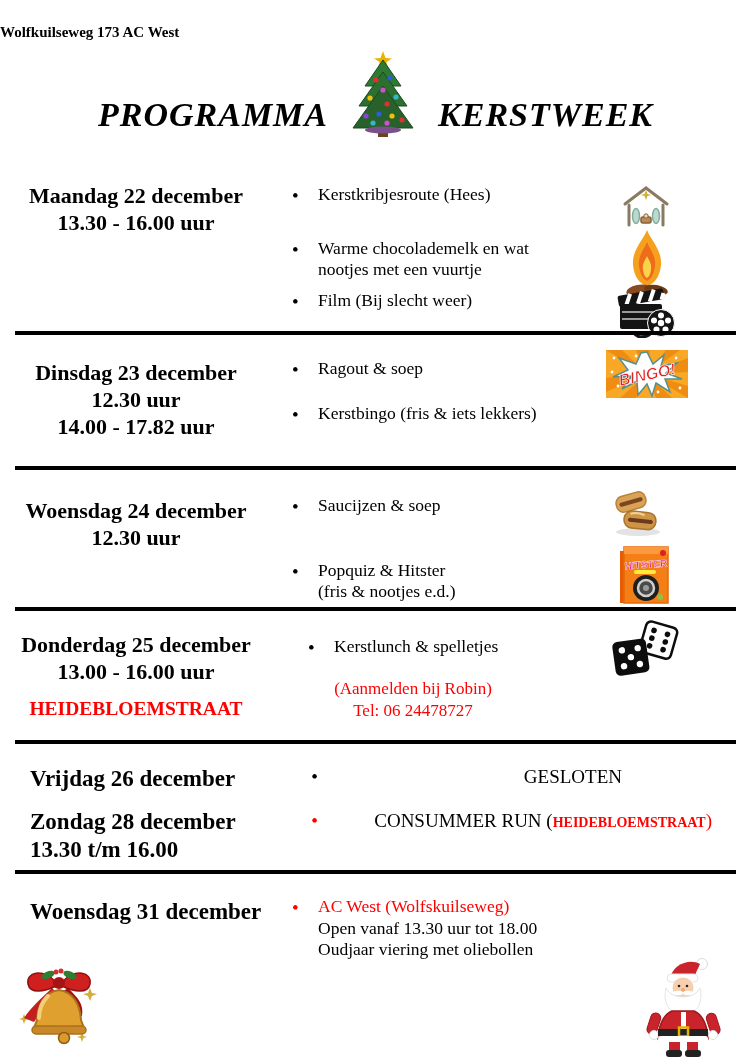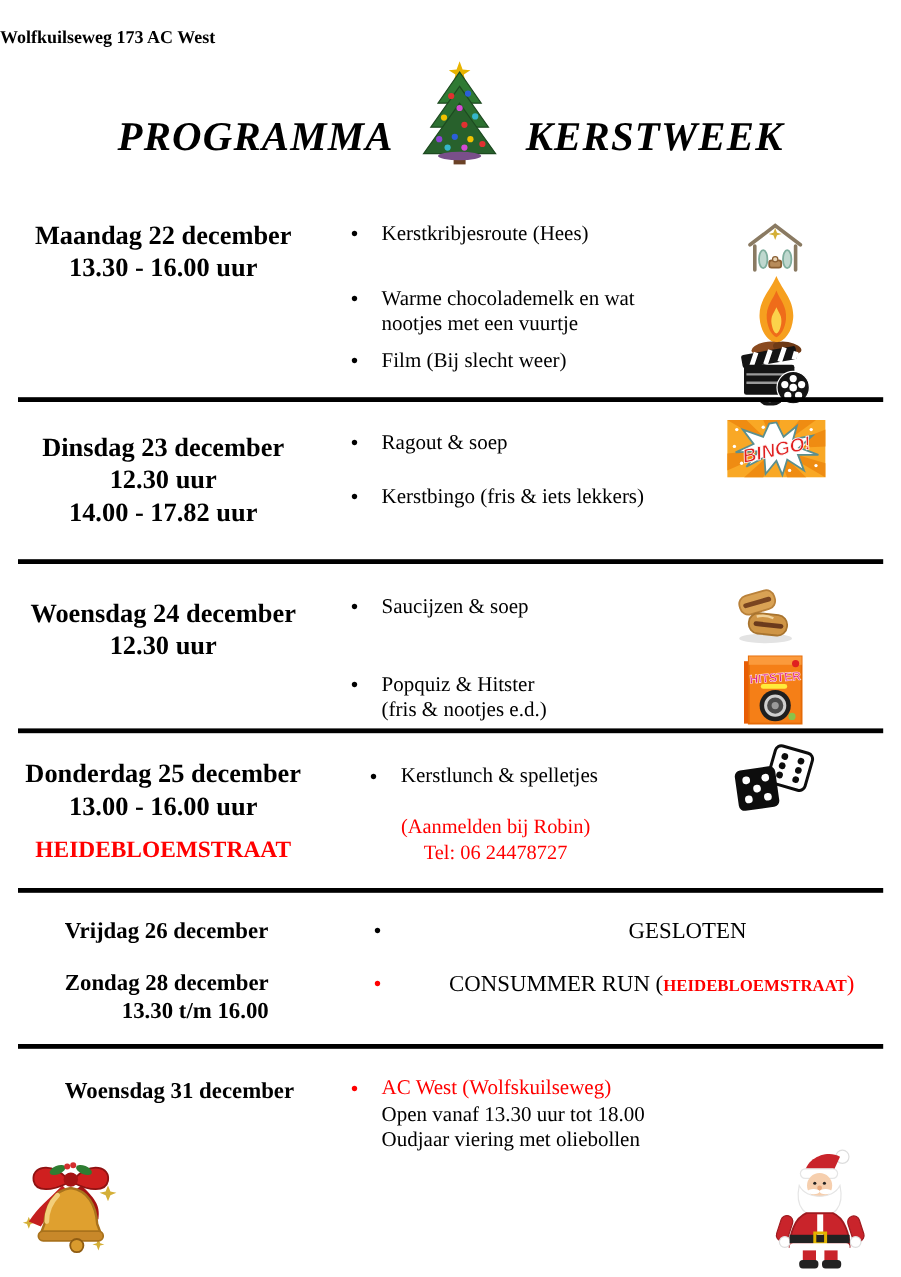--- a/index.html
+++ b/index.html
@@ -7,22 +7,22 @@
         font-family:"Liberation Serif", serif;color:#000;overflow:hidden;}
   .abs{position:absolute;}
   .address{top:24px;left:0;width:751px;text-align:left;
            font-weight:700;font-size:15px;}
   .title-row{top:46px;left:0;width:751px;height:94px;display:flex;
              justify-content:center;align-items:flex-end;gap:14px;font-style:italic;}
   .title{font-weight:700;font-size:34px;letter-spacing:1px;line-height:1;
          padding-bottom:8px;}
   .tree-wrap{width:82px;height:90px;display:block;}
   .day{font-weight:700;font-size:22px;text-align:center;line-height:1.22;}
-  .day-left{font-weight:700;font-size:19px;text-align:right;line-height:1.22;
-            width:auto;display:inline-block;margin-left:24px;}
+  .day-left{font-weight:700;font-size:23px;text-align:left;line-height:1.22;
+            width:auto;display:inline-block;}
   .bullets{font-size:17.5px;line-height:1.24;}
   .bitem{display:flex;}
   .dot{flex:0 0 26px;color:#000;}
   .dot::before{content:"\2022";font-size:19px;}
   .red-dot{color:#ff0000;}
   .txt{flex:1;}
   .big{font-size:19px;text-align:right;}
   .red{color:#ff0000;}
   .hl{font-weight:700;font-size:14px;}
   .loc{font-weight:700;font-size:19.5px;color:#ff0000;text-align:center;}

